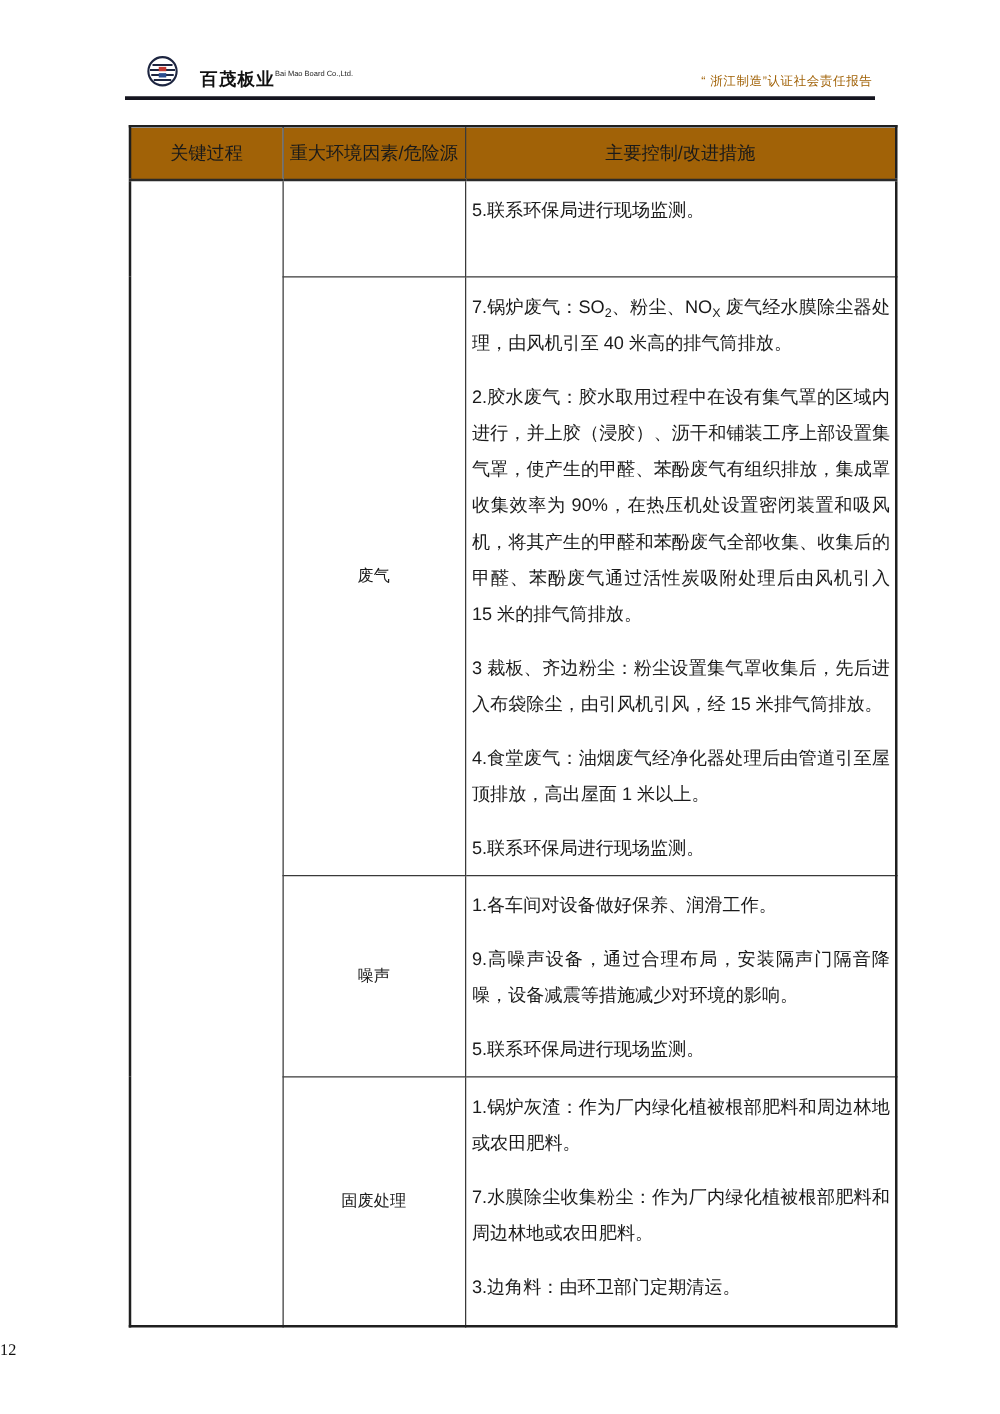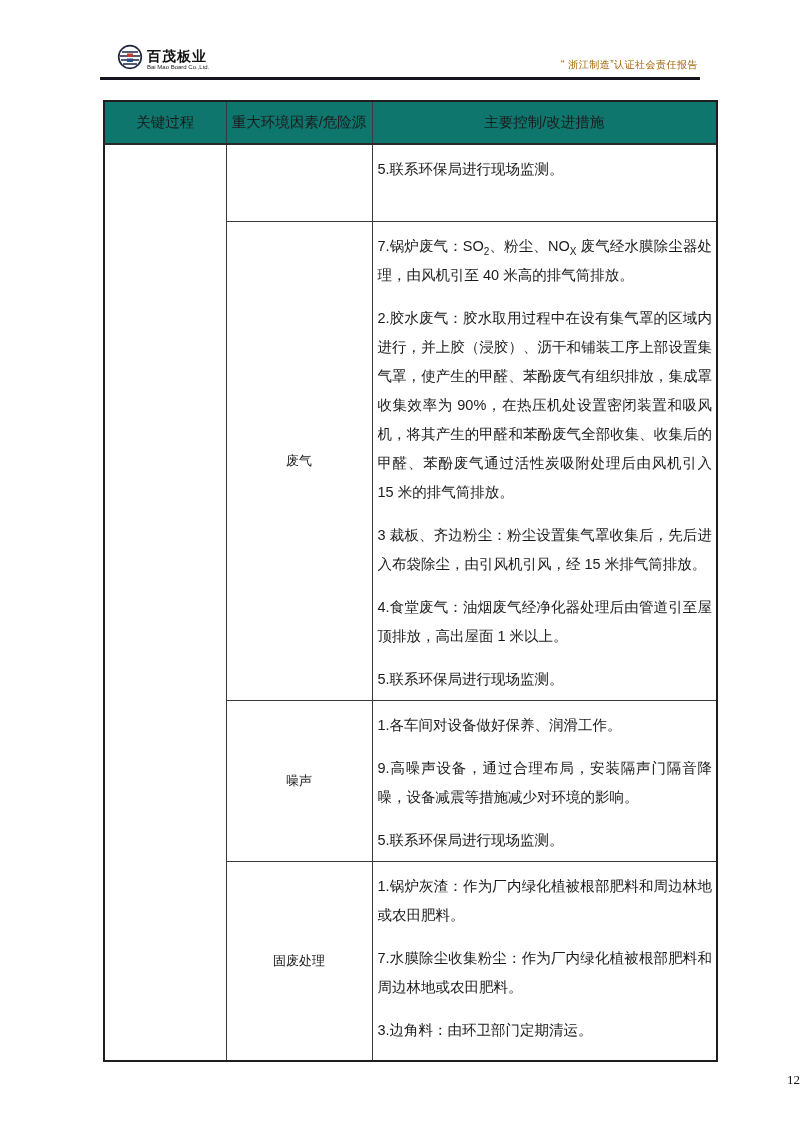--- a/index.html
+++ b/index.html
@@ -12,21 +12,21 @@
     color:#1a1a1a;
     overflow:hidden;
   }
 
   
   .header-brand {
     position:absolute; left:117px; top:44px;
     display:flex; align-items:flex-end; gap:2px;
   }
   .logo-wrap { display:flex; align-items:center; }
-  .brand-text { display:flex; flex-direction:column; line-height:1; margin-left:2px; }
+  .brand-text { display:flex; line-height:1; margin-left:15px; }
   .brand-cn { font-weight:bold; font-size:14px; letter-spacing:1px; color:#111; }
   .brand-en { font-size:6px; color:#222; margin-top:1px; letter-spacing:0; }
   .company-name { font-size:17px; color:#111; letter-spacing:0.5px; margin-left:2px; }
   .report-title {
     position:absolute; right:102px; top:58px;
     font-size:10px; color:#a16207; letter-spacing:0.5px;
   }
   .header-rule {
     position:absolute; left:100px; top:77px;
     width:600px; height:2.5px; background:#15151f;
@@ -36,21 +36,21 @@
   table.env {
     position:absolute; left:103px; top:100px;
     width:613px;
     border-collapse:collapse;
     table-layout:fixed;
     font-size:14.5px;
   }
   table.env, table.env th, table.env td { border:1px solid #3a3a3a; }
   table.env { border:2px solid #1f1f1f; }
   table.env th {
-    background:#0f766e;
+    background:#a16207;
     height:43px;
     font-weight:normal;
     font-size:14.5px;
     text-align:center; vertical-align:middle;
     white-space:nowrap; overflow:hidden;
     border-bottom:2px solid #2a2a2a;
   }
   .col1 { width:122px; }
   .col2 { width:146px; }
   .col3 { width:345px; }
@@ -67,21 +67,21 @@
   td.measures-cell p:last-child { margin-bottom:0; }
   td.measures-cell sub { font-size:10px; line-height:0; }
   tr.r1 { height:77px; }
   tr.r2 { height:450px; }
   tr.r3 { height:160px; }
   tr.r4 { height:200px; }
 
   
   .footer-pagenum {
     position:absolute; left:0; right:0; top:1072px;
-    text-align:right;
+    text-align:left;
     font-family:"Liberation Serif", serif;
     font-size:13px; color:#111;
   }
 </style>
 </head>
 <body>
 
 <div class="page">
 
   <div class="header-brand">

